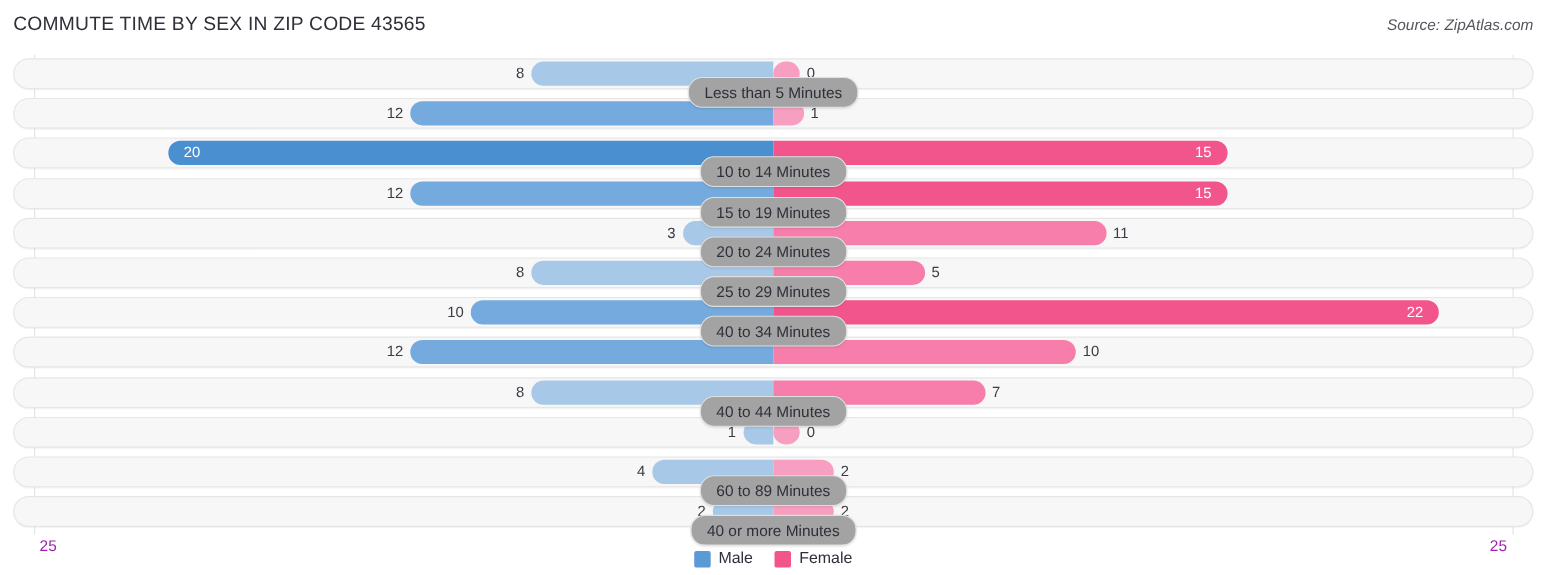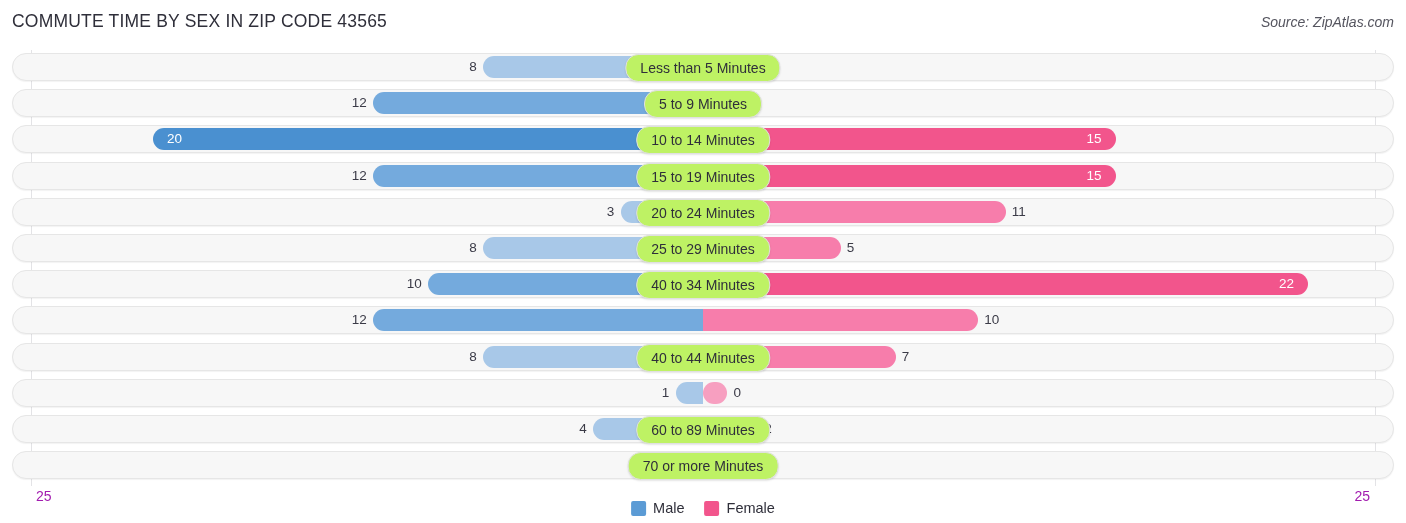--- a/index.html
+++ b/index.html
@@ -111,25 +111,25 @@
     white-space: nowrap;
   }
   .bar-value.male   { text-align: right; }
   .bar-value.female { text-align: left; }
   .bar-value.inside { color: #ffffff; }
 
   .cat-label {
     position: absolute;
     left: 50%;
     transform: translateX(-50%);
-    top: 4px;
+    top: 20px;
     height: 26px;
     line-height: 26px;
     padding: 0 14px;
-    background: #bef264;
+    background: #a3a3a3;
     border: 1px solid #e0e0e0;
     border-radius: 13px;
     font-size: 14px;
     color: #2f2f3a;
     white-space: nowrap;
     box-shadow: 0 1px 2px rgba(0,0,0,0.10);
     z-index: 4;
   }
 
   
@@ -190,21 +190,20 @@
         <div class="bar female cap-r" style="width: 1.7115%; background: rgb(247, 159, 192);"></div>
         <div class="bar-value female" style="left: calc(52.1615%); text-align: left;">0</div>
         <div class="cat-label">Less than 5 Minutes</div>
       </div>
       <div class="row">
         <div class="track"></div>
         <div class="bar male" style="width: 23.472%; background: rgb(116, 170, 221);"></div>
         <div class="bar-value male" style="right: calc(73.922%); text-align: right;">12</div>
         <div class="bar female" style="width: 1.956%; background: rgb(247, 159, 192);"></div>
         <div class="bar-value female" style="left: calc(52.406%); text-align: left;">1</div>
-        <div class="cat-label">5 to 9 Minutes</div>
       </div>
       <div class="row">
         <div class="track"></div>
         <div class="bar male" style="width: 39.12%; background: rgb(74, 144, 208);"></div>
         <div class="bar-value male inside" style="right: auto; text-align: left; left: calc(11.88%);">20</div>
         <div class="bar female" style="width: 29.34%; background: rgb(242, 85, 140);"></div>
         <div class="bar-value female inside" style="right: calc(21.66%); text-align: right;">15</div>
         <div class="cat-label">10 to 14 Minutes</div>
       </div>
       <div class="row">
@@ -268,21 +267,21 @@
         <div class="bar female" style="width: 3.912%; background: rgb(247, 159, 192);"></div>
         <div class="bar-value female" style="left: calc(54.362%); text-align: left;">2</div>
         <div class="cat-label">60 to 89 Minutes</div>
       </div>
       <div class="row">
         <div class="track"></div>
         <div class="bar male" style="width: 3.912%; background: rgb(168, 200, 232);"></div>
         <div class="bar-value male" style="right: calc(54.362%); text-align: right;">2</div>
         <div class="bar female" style="width: 3.912%; background: rgb(247, 159, 192);"></div>
         <div class="bar-value female" style="left: calc(54.362%); text-align: left;">2</div>
-        <div class="cat-label">70 or more Minutes</div>
+        <div class="cat-label">40 or more Minutes</div>
       </div>
     </div>
 </div>
 
 <div class="footer">
   <div class="axis-min">25</div>
   <div class="legend">
     <div class="legend-item">
       <span class="swatch" id="sw-male" style="background: rgb(91, 155, 213);"></span>
       <span>Male</span>

